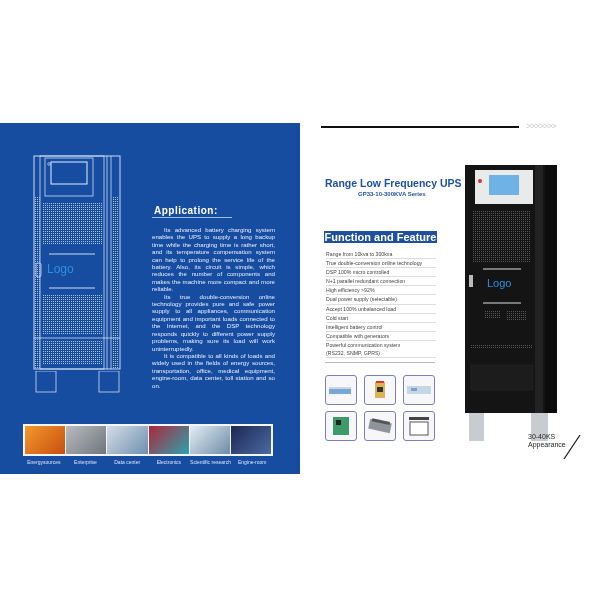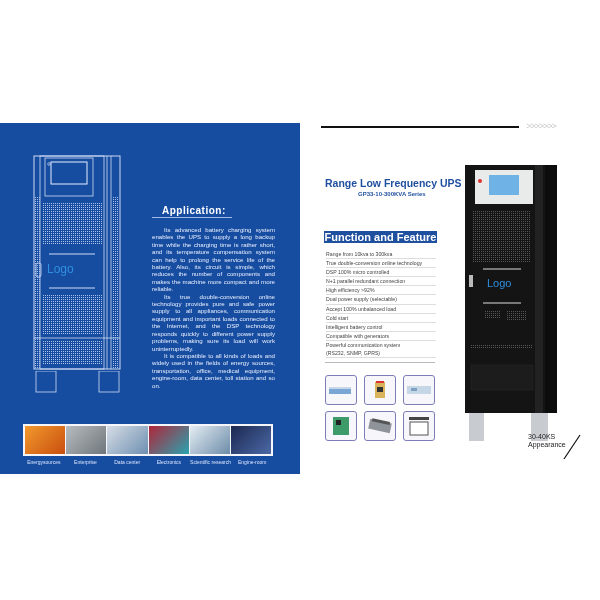--- a/index.html
+++ b/index.html
@@ -1,20 +1,20 @@
 <!DOCTYPE html>
 <html><head>
 <meta charset="utf-8">
 <style>
   html,body{margin:0;padding:0;}
   body{width:600px;height:600px;background:#fff;position:relative;overflow:hidden;font-family:"Liberation Sans",sans-serif;}
   .blue-panel{position:absolute;left:0;top:123px;width:300px;height:351px;background:#174da0;}
   .ups-drawing{position:absolute;left:33px;top:155px;width:88px;height:215px;}
   .ups-legs{position:absolute;left:35px;top:371px;width:86px;height:22px;}
-  .app-heading{position:absolute;left:162px;top:205px;color:#fff;font-weight:bold;font-size:10px;letter-spacing:0.5px;}
+  .app-heading{position:absolute;left:154px;top:205px;color:#fff;font-weight:bold;font-size:10px;letter-spacing:0.5px;}
   .app-rule{position:absolute;left:152px;top:217px;width:80px;height:1px;background:#9fbcea;}
   .app-text{position:absolute;left:152px;top:226px;width:123px;color:#e8efff;font-size:6.1px;line-height:7.4px;text-align:justify;}
   .app-text p{margin:0;text-indent:12px;}
   .strip{position:absolute;left:23px;top:424px;width:250px;height:32px;background:#f4f6fb;padding:2px;box-sizing:border-box;display:flex;gap:1px;}
   .tile{flex:1;height:100%;}
   .strip-labels{position:absolute;left:23px;top:459px;width:250px;display:flex;}
   .strip-labels span{flex:1;text-align:center;color:#d9e4ff;font-size:5px;}
   .top-rule{position:absolute;left:321px;top:126px;width:198px;height:2px;background:#111;}
   .chevrons{position:absolute;left:526px;top:121px;font-size:9px;color:#c9c9c9;letter-spacing:-1px;}
   .title{position:absolute;left:325px;top:177px;color:#1f4f9f;font-weight:bold;font-size:10.5px;}

